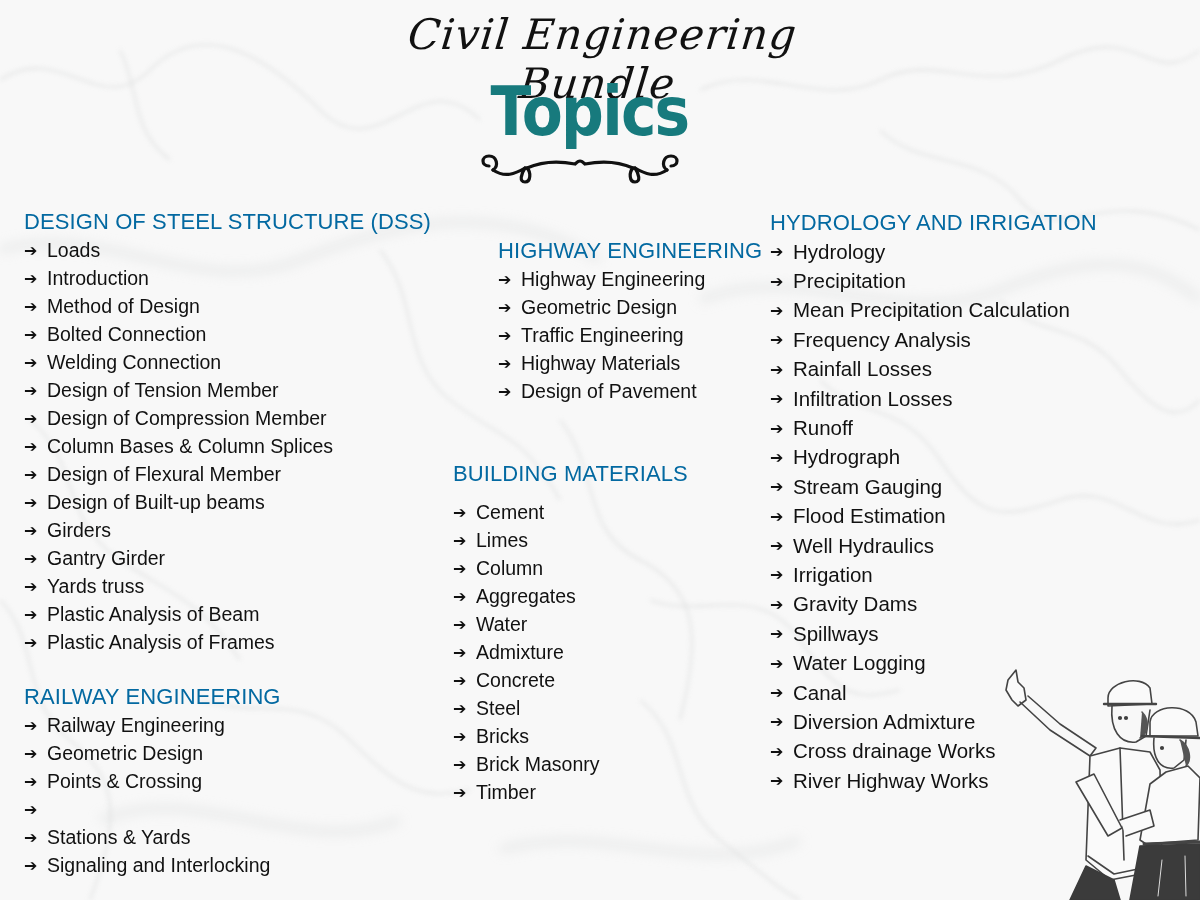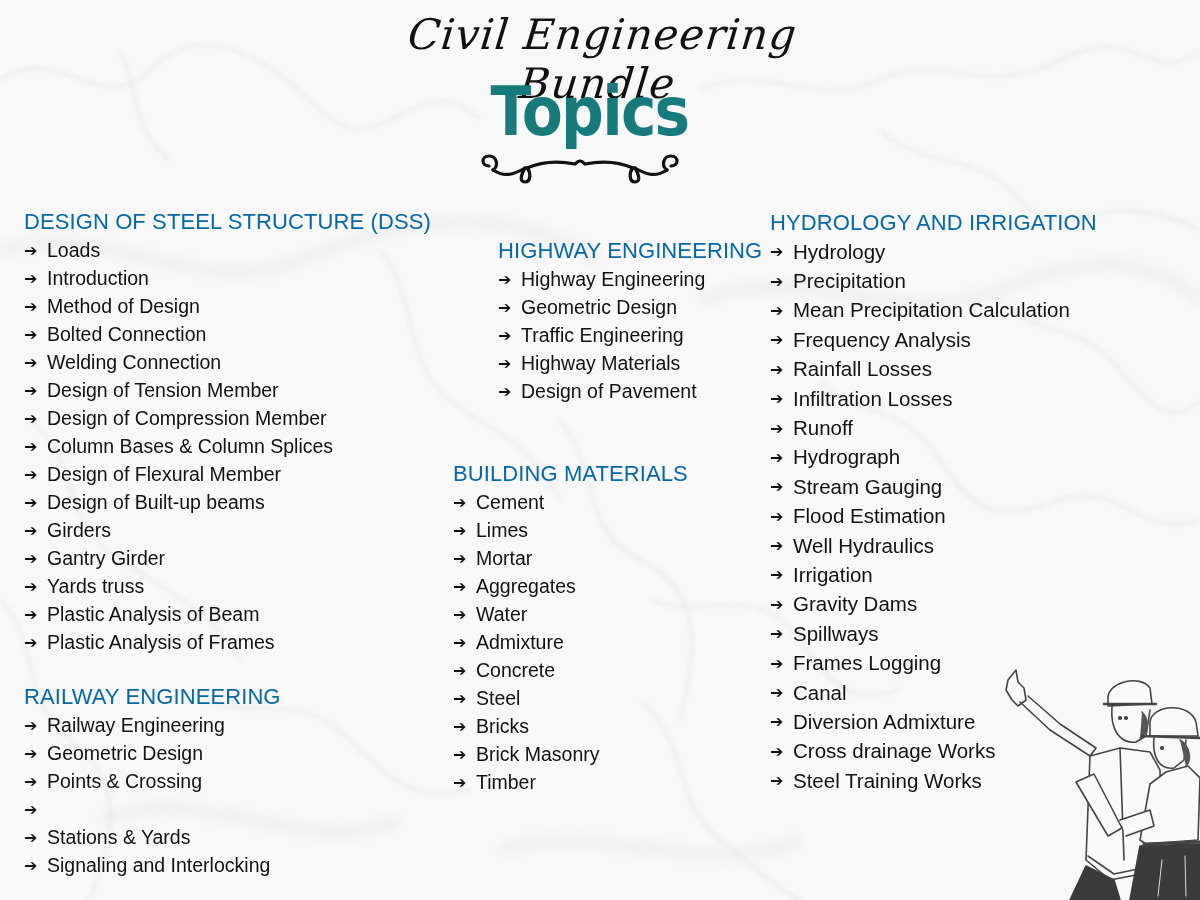--- a/index.html
+++ b/index.html
@@ -61,21 +61,21 @@
       width: 23px;
       display: inline-block;
     }
     #sec-dss { left: 24px; top: 209px; }
     #sec-dss .section-heading { margin-bottom: 1px; }
     #sec-railway { left: 24px; top: 684px; }
     #sec-railway .section-heading { margin-bottom: 1px; }
     #sec-highway { left: 453px; top: 238px; margin-left: 45px; }
     #sec-highway .section-heading { margin-bottom: 1px; }
     #sec-building { left: 453px; top: 461px; }
-    #sec-building .section-heading { margin-bottom: 1px; }
+    #sec-building .section-heading { margin-bottom: 11px; }
     #sec-hydro { left: 770px; top: 210px; }
     #sec-hydro .section-heading { font-size: 22px; margin-bottom: 1px; }
     #sec-hydro .item { font-size: 20.5px; height: 29.4px; }
     .illustration {
       position: absolute; left: 990px; top: 660px; width: 210px; height: 240px; z-index: 1;
     }
   </style>
 </head>
 <body>
 
@@ -255,21 +255,21 @@
     <li class="item">
         <span class="arrow">➔</span>
         <span>Cement</span>
       </li>
     <li class="item">
         <span class="arrow">➔</span>
         <span>Limes</span>
       </li>
     <li class="item">
         <span class="arrow">➔</span>
-        <span>Mortar</span>
+        <span>Column</span>
       </li>
     <li class="item">
         <span class="arrow">➔</span>
         <span>Aggregates</span>
       </li>
     <li class="item">
         <span class="arrow">➔</span>
         <span>Water</span>
       </li>
     <li class="item">
@@ -353,37 +353,37 @@
     <li class="item">
         <span class="arrow">➔</span>
         <span>Gravity Dams</span>
       </li>
     <li class="item">
         <span class="arrow">➔</span>
         <span>Spillways</span>
       </li>
     <li class="item">
         <span class="arrow">➔</span>
-        <span>Frames Logging</span>
+        <span>Water Logging</span>
       </li>
     <li class="item">
         <span class="arrow">➔</span>
         <span>Canal</span>
       </li>
     <li class="item">
         <span class="arrow">➔</span>
         <span>Diversion Admixture</span>
       </li>
     <li class="item">
         <span class="arrow">➔</span>
         <span>Cross drainage Works</span>
       </li>
     <li class="item">
         <span class="arrow">➔</span>
-        <span>Steel Training Works</span>
+        <span>River Highway Works</span>
       </li>
   </ul>
 </div>
 
 <svg class="illustration" viewBox="0 0 210 240">
   <g fill="none" stroke="#444" stroke-width="1.6" stroke-linejoin="round" stroke-linecap="round">
 
     <path d="M18 20 L26 10 L28 22 L34 28 L36 40 L28 46 L22 40 L16 30 Z" fill="#fafafa"></path>
     <path d="M30 42 L60 70 L100 96 L106 88 L70 64 L38 36"></path>
 

